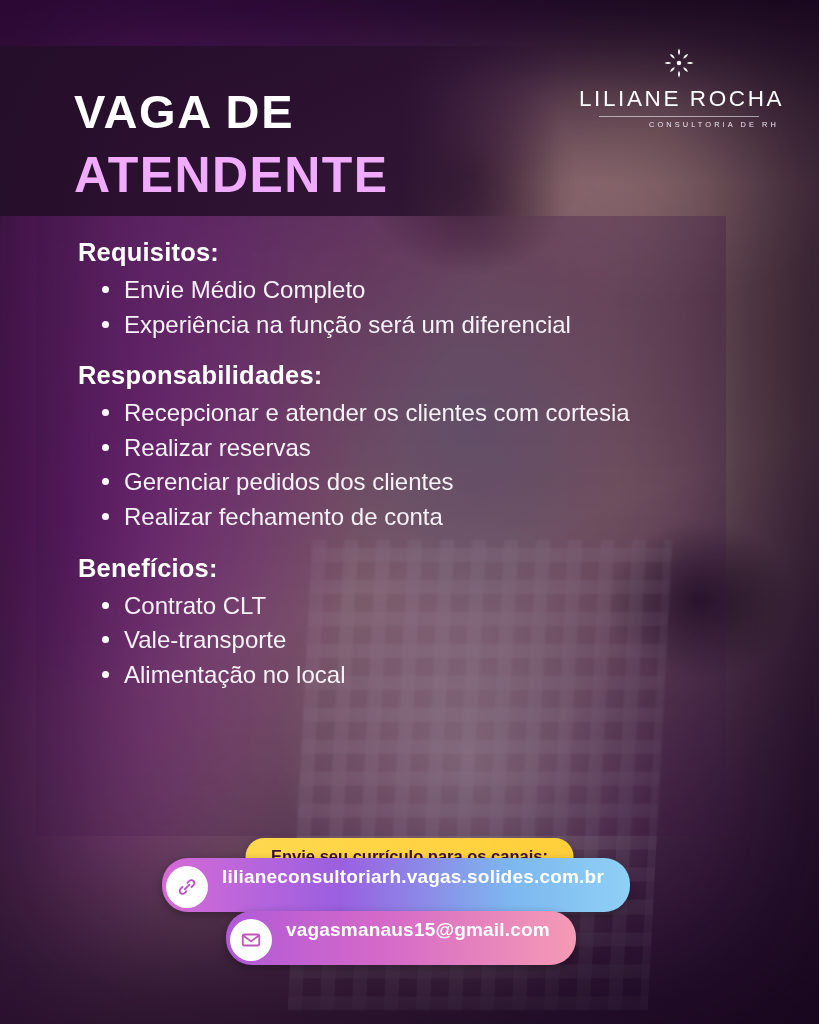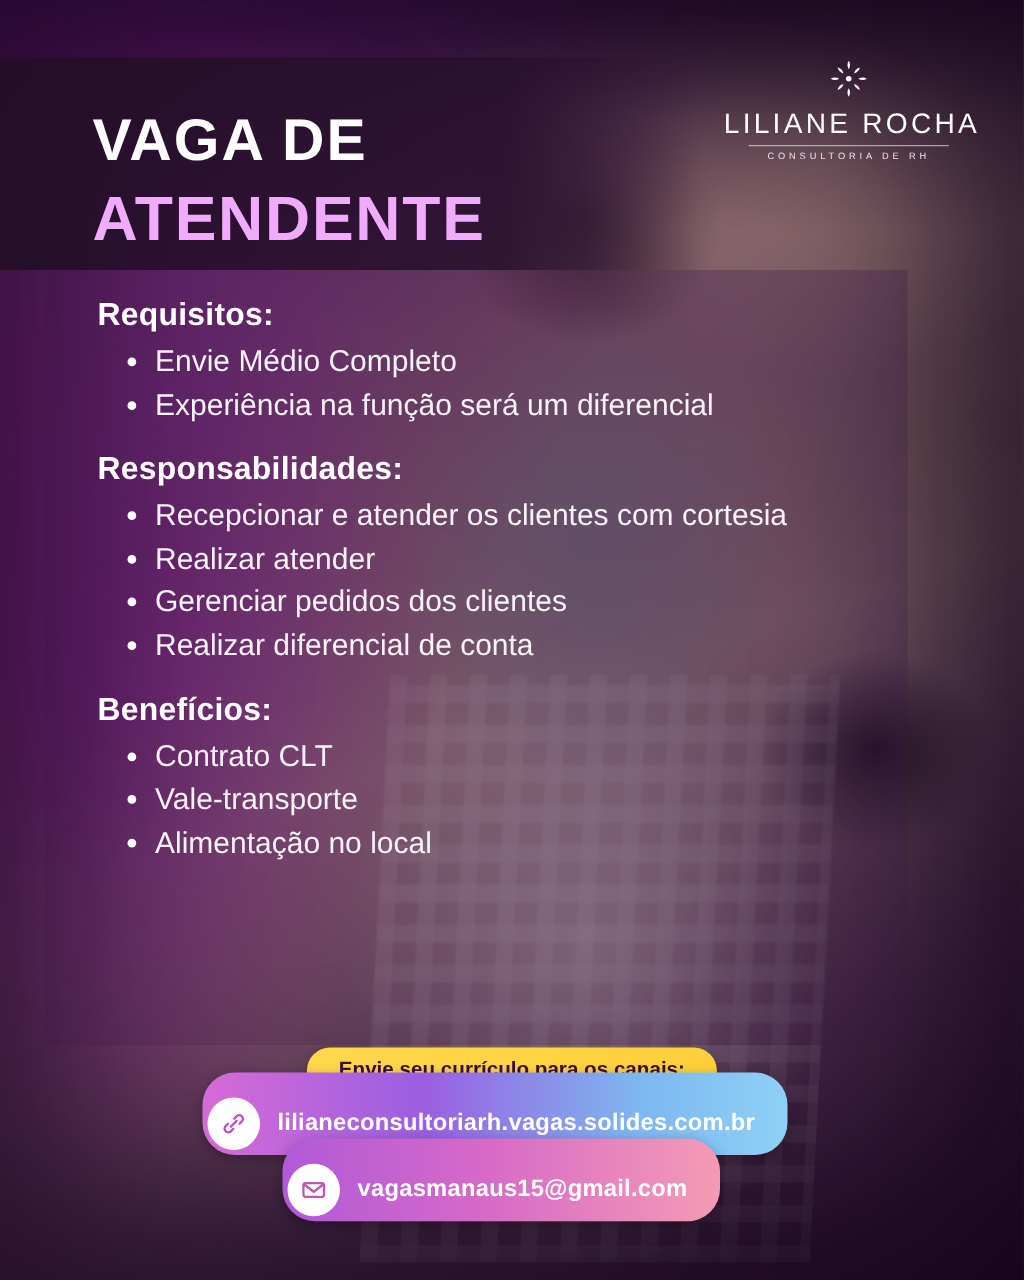--- a/index.html
+++ b/index.html
@@ -82,21 +82,21 @@
     width: 690px; height: 620px;
     background: linear-gradient(180deg, rgba(60,22,70,0.30) 0%, rgba(60,22,70,0.18) 100%);
     backdrop-filter: blur(1px);
   }
 
   
   .logo {
     position: absolute;
     right: 40px; top: 46px;
     width: 200px;
-    text-align: center;
+    text-align: right;
     color: #ffffff;
   }
   .logo-mark {
     display: block;
     margin: 0 auto 6px auto;
     width: 34px; height: 34px;
   }
   .logo-name {
     font-size: 22.5px;
     letter-spacing: 2.6px;
@@ -189,23 +189,22 @@
     font-weight: 700;
     padding: 9px 26px;
     border-radius: 20px;
     white-space: nowrap;
     box-shadow: 0 2px 6px rgba(0,0,0,0.25);
     margin-top: 41px;
   }
   .contact-row {
     position: absolute;
     display: flex;
-    align-items: center;
     border-radius: 26px;
-    padding: 20px 26px 4px 4px;
+    padding: 8px 26px 4px 4px;
     box-shadow: 0 3px 10px rgba(0,0,0,0.30);
   }
   .contact-site {
     left: 162px;
     top: 858px;
     background: linear-gradient(90deg, #d66bd6 0%, #9a5fe0 38%, #7db8f0 75%, #8fd0f5 100%);
   }
   .contact-mail {
     left: 226px;
     top: 911px;
@@ -272,23 +271,23 @@
       <ul class="items">
         <li>Envie Médio Completo</li>
         <li>Experiência na função será um diferencial</li>
       </ul>
     </div>
 
     <div class="sec-block">
       <div class="sec-head">Responsabilidades:</div>
       <ul class="items">
         <li>Recepcionar e atender os clientes com cortesia</li>
-        <li>Realizar atender</li>
+        <li>Realizar reservas</li>
         <li>Gerenciar pedidos dos clientes</li>
-        <li>Realizar diferencial de conta</li>
+        <li>Realizar fechamento de conta</li>
       </ul>
     </div>
 
     <div class="sec-block tight">
       <div class="sec-head">Benefícios:</div>
       <ul class="items">
         <li>Contrato CLT</li>
         <li>Vale-transporte</li>
         <li>Alimentação no local</li>
       </ul>

